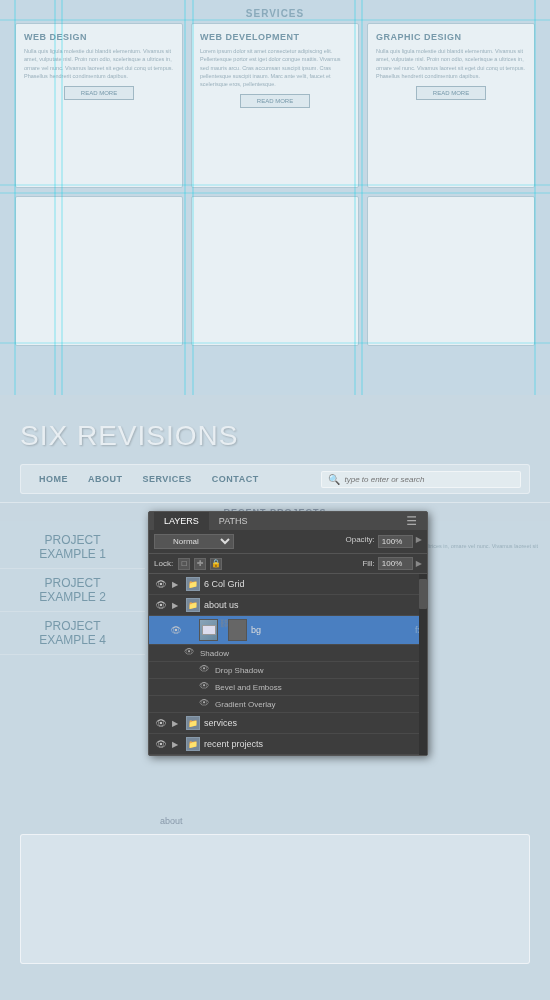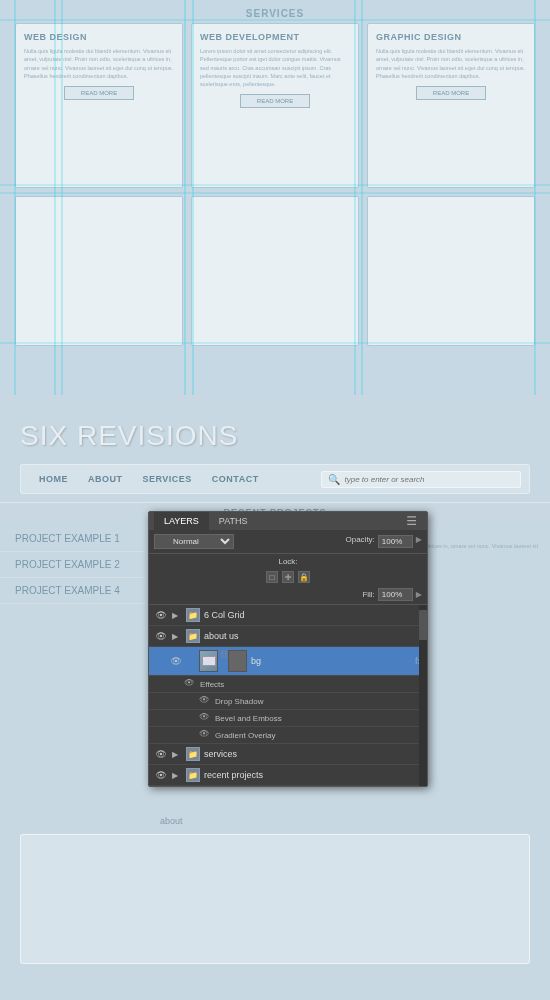--- a/index.html
+++ b/index.html
@@ -186,25 +186,26 @@
     }
 
     
     .sidebar {
       width: 145px;
       flex-shrink: 0;
       padding: 5px 0;
     }
 
     .sidebar-item {
-      font-size: 10px;
+      font-size: 12px;
       color: #7799aa;
       padding: 7px 15px;
       cursor: pointer;
       border-bottom: 1px solid rgba(255,255,255,0.2);
+      text-align: center;
     }
 
     
     .center-content {
       flex: 1;
       padding: 5px 8px;
       position: relative;
     }
 
     .web-design-section h3 {
@@ -307,21 +308,20 @@
       padding: 1px 3px;
       width: 35px;
     }
 
     .ps-lock-row {
       display: flex;
       align-items: center;
       padding: 3px 5px;
       gap: 5px;
       border-bottom: 1px solid #555;
-      flex-direction: column;
     }
 
     .ps-lock-row span {
       font-size: 8px;
       color: #ccc;
     }
 
     .ps-lock-icons {
       display: flex;
       gap: 4px;
@@ -649,21 +649,21 @@
             </div>
             <div class="ps-chain">⛓</div>
             <div class="ps-thumb-2 ps-thumb-dark"></div>
           </div>
           <div class="ps-layer-name">bg</div>
           <div class="ps-fx">fx</div>
         </div>
 
         <div class="ps-effects-row">
           <div class="ps-effect-eye">👁</div>
-          <div>Effects</div>
+          <div>Shadow</div>
         </div>
 
         <div class="ps-effects-row" style="padding-left: 50px;">
           <div class="ps-effect-eye">👁</div>
           <div>Drop Shadow</div>
         </div>
 
         <div class="ps-effects-row" style="padding-left: 50px;">
           <div class="ps-effect-eye">👁</div>
           <div>Bevel and Emboss</div>

